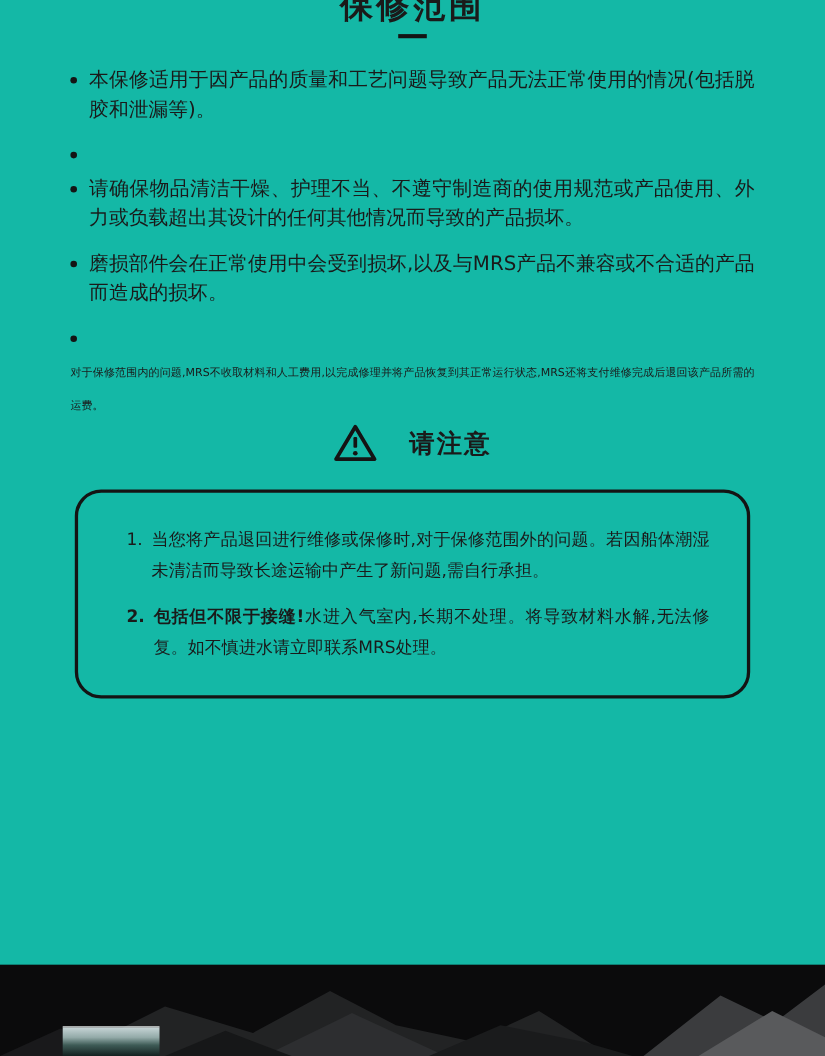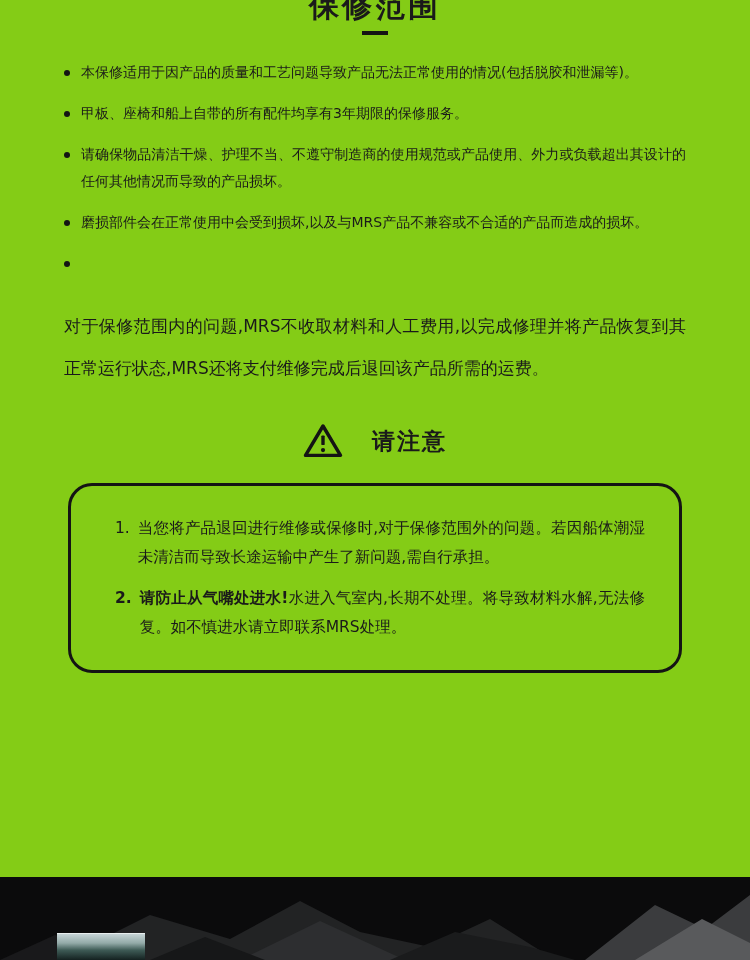--- a/index.html
+++ b/index.html
@@ -3,43 +3,43 @@
 <meta charset="utf-8">
 <style>
   * { margin: 0; padding: 0; box-sizing: border-box; }
   html, body { background: #ffffff; }
   body {
     width: 750px; height: 960px;
     font-family: "DejaVu Sans", "Liberation Sans", sans-serif;
     color: #1a1a1a;
     overflow: hidden;
   }
-  .page { position: relative; width: 750px; height: 960px; background: #84cc16; overflow: hidden; }
+  .page { position: relative; width: 750px; height: 960px; background: #14b8a6; overflow: hidden; }
 
   
   .title-wrap { overflow: hidden; padding-top: 0; }
   .title {
     font-size: 30px; font-weight: bold; text-align: center;
     letter-spacing: 3px; margin-top: -14px; line-height: 40px;
   }
   .title-dash { width: 26px; height: 4px; background: #141414; margin: 5px auto 0; }
 
   
   .content { padding: 0 64px; }
 
   
   .bullets { list-style: none; margin-top: 24px; }
-  .bullet { display: flex; gap: 11px; margin-bottom: 14px; font-size: 14px; line-height: 27px; text-align: justify; }
+  .bullet { display: flex; gap: 11px; margin-bottom: 14px; font-size: 18px; line-height: 27px; text-align: justify; }
   .dot { flex: 0 0 auto; width: 6px; height: 6px; border-radius: 50%; background: #141414; margin-top: 11px; }
 
   
-  .para { font-size: 17px; line-height: 42px; margin-top: 38px; text-align: justify; }
+  .para { font-size: 10px; line-height: 30px; margin-top: 14px; text-align: justify; }
 
   
-  .notice-header { display: flex; align-items: center; justify-content: center; gap: 29px; margin-top: 34px; }
+  .notice-header { display: flex; align-items: center; justify-content: center; gap: 29px; }
   .warning-icon { display: block; }
   .notice-title { font-size: 23px; font-weight: bold; letter-spacing: 2px; }
 
   
   .notice-box {
     margin: 24px auto 0; width: 614px;
     border: 3px solid #141414; border-radius: 24px;
     padding: 28px 34px 16px 44px;
   }
   .notice-list { list-style: none; }
@@ -72,21 +72,20 @@
 
   <div class="content">
 
     <ul class="bullets">
       <li class="bullet">
         <span class="dot"></span>
         <span>本保修适用于因产品的质量和工艺问题导致产品无法正常使用的情况(包括脱胶和泄漏等)。</span>
       </li>
       <li class="bullet">
         <span class="dot"></span>
-        <span>甲板、座椅和船上自带的所有配件均享有3年期限的保修服务。</span>
       </li>
       <li class="bullet">
         <span class="dot"></span>
         <span>请确保物品清洁干燥、护理不当、不遵守制造商的使用规范或产品使用、外力或负载超出其设计的任何其他情况而导致的产品损坏。</span>
       </li>
       <li class="bullet">
         <span class="dot"></span>
         <span>磨损部件会在正常使用中会受到损坏,以及与MRS产品不兼容或不合适的产品而造成的损坏。</span>
       </li>
       <li class="bullet">
@@ -106,21 +105,21 @@
     </div>
 
     <div class="notice-box">
       <ol class="notice-list">
         <li class="notice-item">
           <span class="num">1.</span>
           <span class="ntext"><b></b><span>当您将产品退回进行维修或保修时,对于保修范围外的问题。若因船体潮湿未清洁而导致长途运输中产生了新问题,需自行承担。</span></span>
         </li>
         <li class="notice-item">
           <span class="num bold">2.</span>
-          <span class="ntext"><b>请防止从气嘴处进水!</b><span>水进入气室内,长期不处理。将导致材料水解,无法修复。如不慎进水请立即联系MRS处理。</span></span>
+          <span class="ntext"><b>包括但不限于接缝!</b><span>水进入气室内,长期不处理。将导致材料水解,无法修复。如不慎进水请立即联系MRS处理。</span></span>
         </li>
       </ol>
     </div>
 
   </div>
 
   <div class="photo">
     <svg viewBox="0 0 750 83" preserveAspectRatio="none" aria-hidden="true">
       <rect width="750" height="83" fill="#0b0b0c"></rect>
       <polygon points="60,83 150,38 230,62 300,24 360,55 430,70 490,42 555,83" fill="#222324"></polygon>

